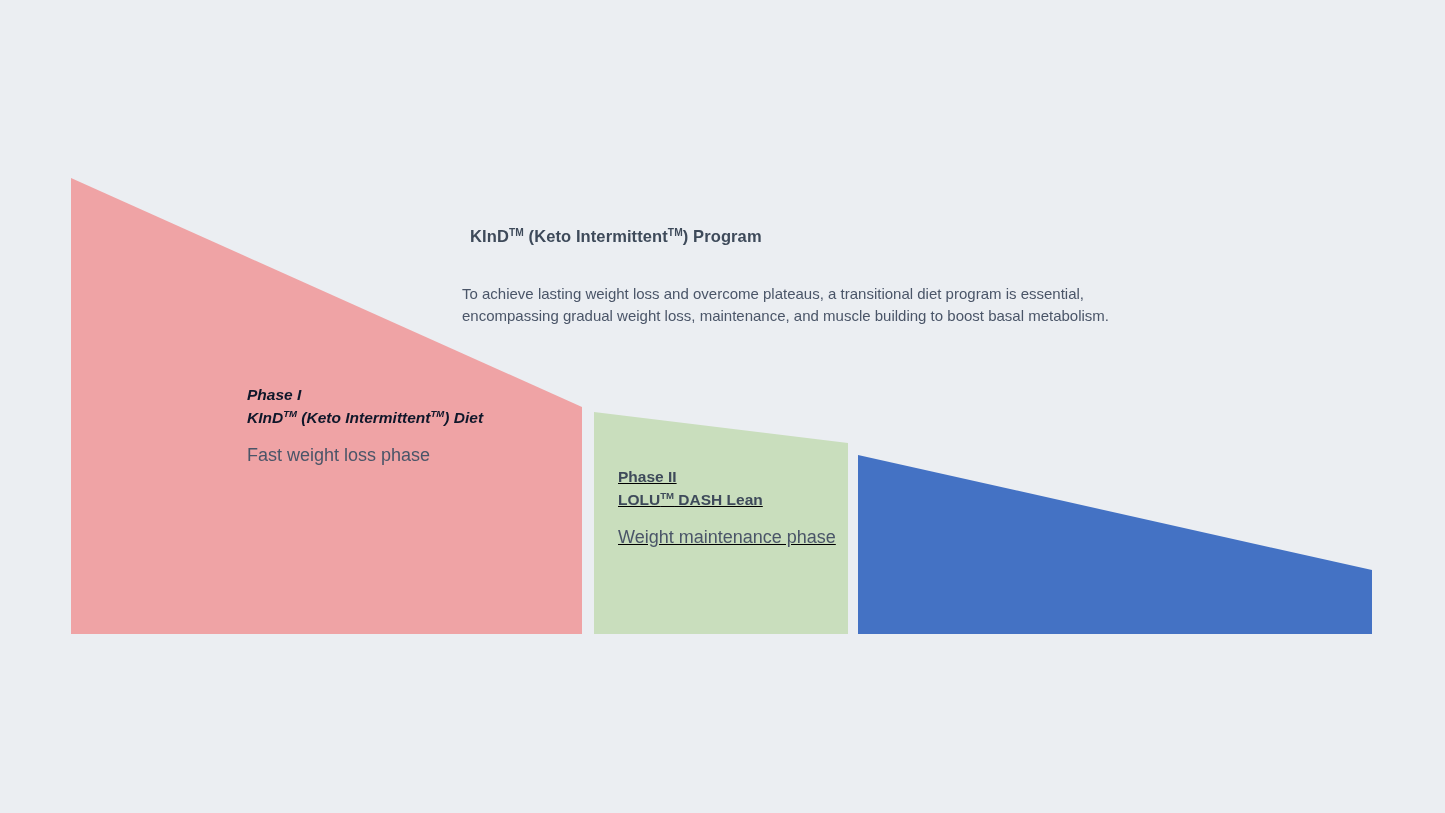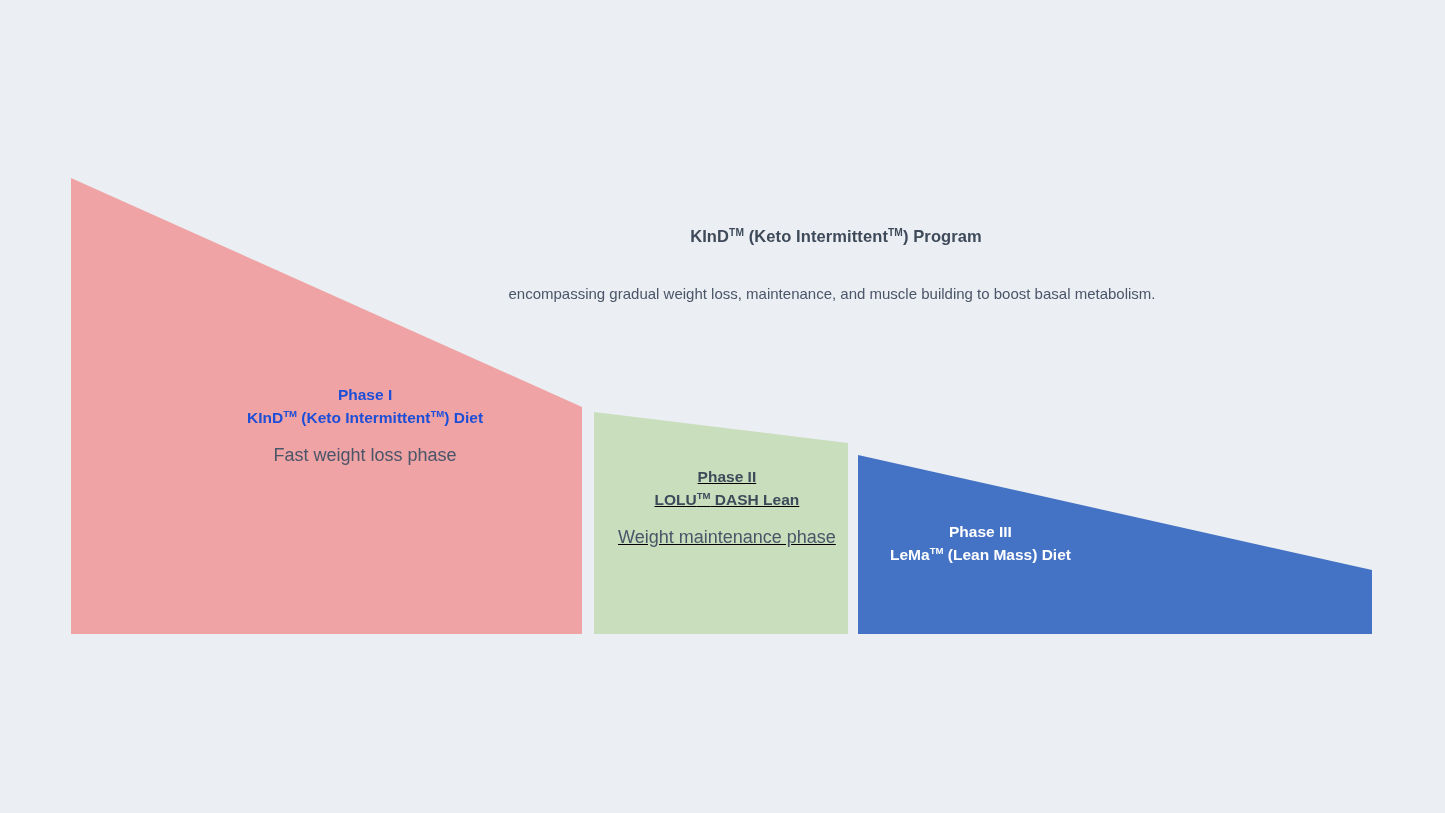--- a/index.html
+++ b/index.html
@@ -94,51 +94,48 @@
 
   sup {
     font-size: 0.62em;
     line-height: 0;
     vertical-align: super;
   }
 </style>
 </head>
 <body>
 
-<div id="stage" style="background: rgb(235, 238, 242); text-align: center;">
+<div id="stage" style="background: rgb(235, 238, 242);">
 
   <svg id="shapes-layer" viewBox="0 0 1445 813" width="1445" height="813" xmlns="http://www.w3.org/2000/svg">
     <polygon points="71,178 582,407 582,634 71,634" fill="#EFA3A5"></polygon>
     <polygon points="594,412 848,443 848,634 594,634" fill="#C9DEBD"></polygon>
     <polygon points="858,455 1372,570 1372,634 858,634" fill="#4472C4"></polygon>
   </svg>
 
   <div class="header-block">
     <h1 class="program-title" style="color: rgb(62, 74, 90);"><span>KInD</span><sup>TM</sup><span> (Keto Intermittent</span><sup>TM</sup><span>) Program</span></h1>
     <p class="program-desc" style="color: rgb(74, 85, 104);">
+      <span class="line">To achieve lasting weight loss and overcome plateaus, a transitional diet program is essential,</span>
       <span class="line">encompassing gradual weight loss, maintenance, and muscle building to boost basal metabolism.</span>
     </p>
   </div>
 
   <div class="phase-block" id="phase-block-1">
-    <div class="phase-heading" style="color: #1d4ed8;">
+    <div class="phase-heading" style="color: #0f172a; font-style: italic;">
       <span class="hline">Phase I</span>
       <span class="hline"><span>KInD</span><sup>TM</sup><span> (Keto Intermittent</span><sup>TM</sup><span>) Diet</span></span>
     </div>
     <p class="phase-sub">Fast weight loss phase</p>
   </div>
 
   <div class="phase-block" id="phase-block-2">
     <div class="phase-heading" style="color: rgb(62, 74, 90);">
       <span class="hline">Phase II</span>
       <span class="hline"><span>LOLU</span><sup>TM</sup><span> DASH Lean</span></span>
     </div>
     <p class="phase-sub">Weight maintenance phase</p>
   </div>
 
   <div class="phase-block on-dark" id="phase-block-3">
-    <div class="phase-heading" style="color: rgb(255, 255, 255);">
-      <span class="hline">Phase III</span>
-      <span class="hline"><span>LeMa</span><sup>TM</sup><span> (Lean Mass) Diet</span></span>
-    </div>
   </div>
 
 </div>
 
 </body></html>

